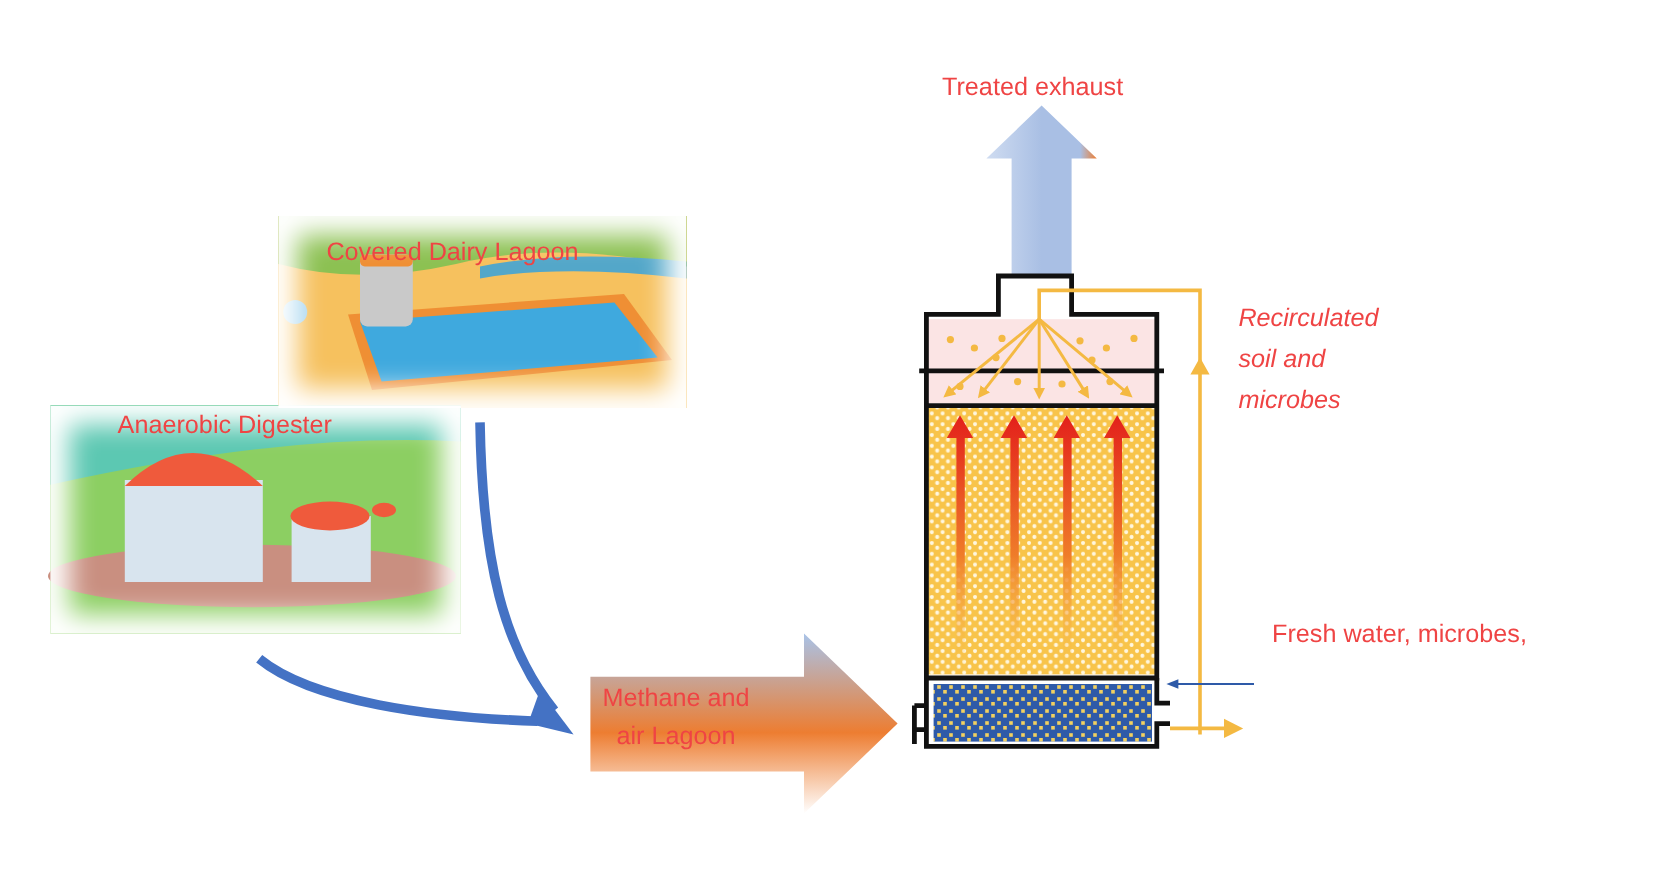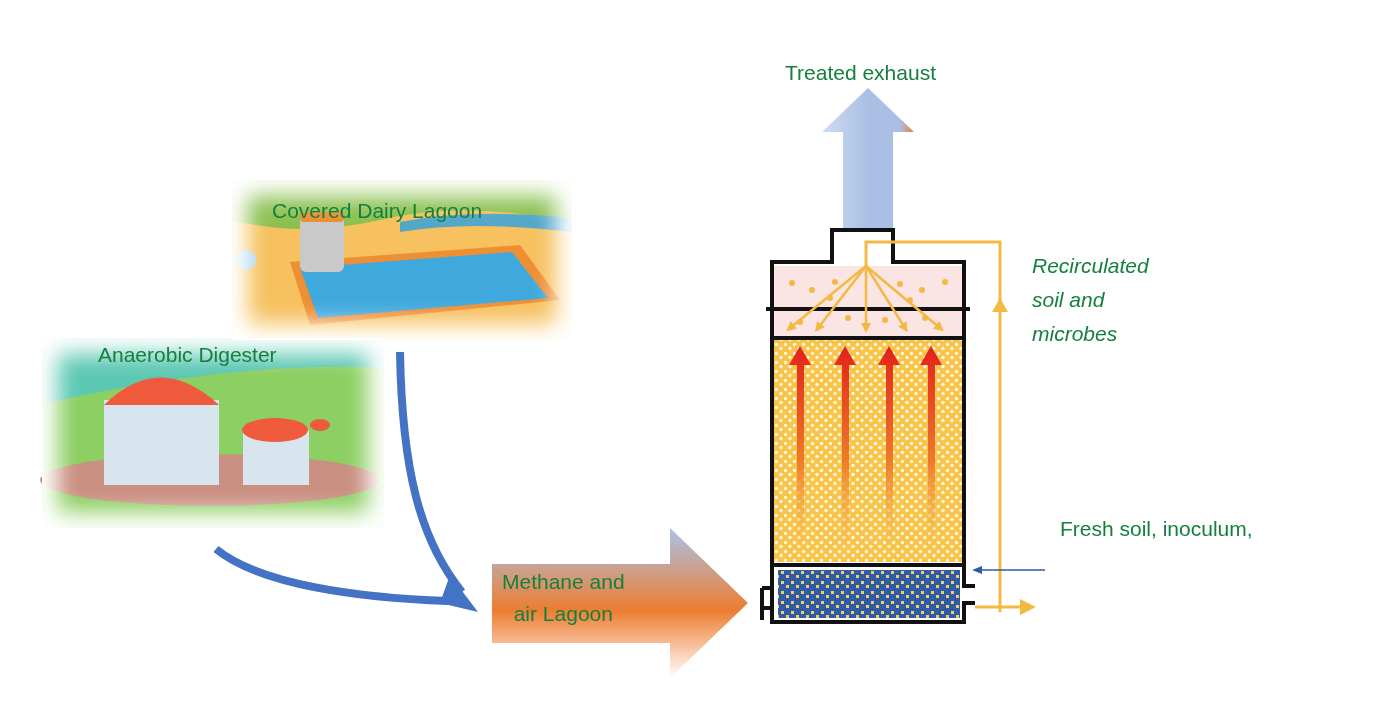--- a/index.html
+++ b/index.html
@@ -1,18 +1,18 @@
 <!DOCTYPE html>
 <html><head>
 <meta charset="utf-8">
 <style>
   html, body { margin:0; padding:0; background:#ffffff; }
   body { width:1378px; height:727px; position:relative; overflow:hidden;
          font-family:"Liberation Sans", "DejaVu Sans", sans-serif; color:#222; }
-  .lbl { position:absolute; font-size:21px; line-height:30px; color:#15803d; white-space:nowrap; }
+  .lbl { position:absolute; font-size:21px; line-height:30px; color:#ef4444; white-space:nowrap; }
   .pic { position:absolute; overflow:hidden; }
   .fade { position:absolute; inset:0; pointer-events:none;
           box-shadow: inset 0 0 22px 16px #ffffff; }
   svg { position:absolute; left:0; top:0; }
 </style>
 </head>
 <body>
 
 <svg width="1378" height="727" viewBox="0 0 1378 727">
   <defs>
@@ -154,21 +154,21 @@
 
 <div class="lbl" style="left:785px;top:58px;">Treated exhaust</div>
 
 <div class="lbl" style="left:1032px;top:249px;line-height:34px;font-style:italic;">
   <div>Recirculated</div>
   <div>soil and</div>
   <div>microbes</div>
 </div>
 
 <div class="lbl" style="left:1060px;top:512px;line-height:34px;">
-  <div>Fresh soil, inoculum,</div>
+  <div>Fresh water, microbes,</div>
 </div>
 
 <div class="lbl" style="left:1048px;top:595px;line-height:34px;">
 </div>
 
 <div class="lbl" style="left:502px;top:566px;line-height:32px;text-align:center;">
   <div>Methane and</div>
   <div>air Lagoon</div>
 </div>
 

